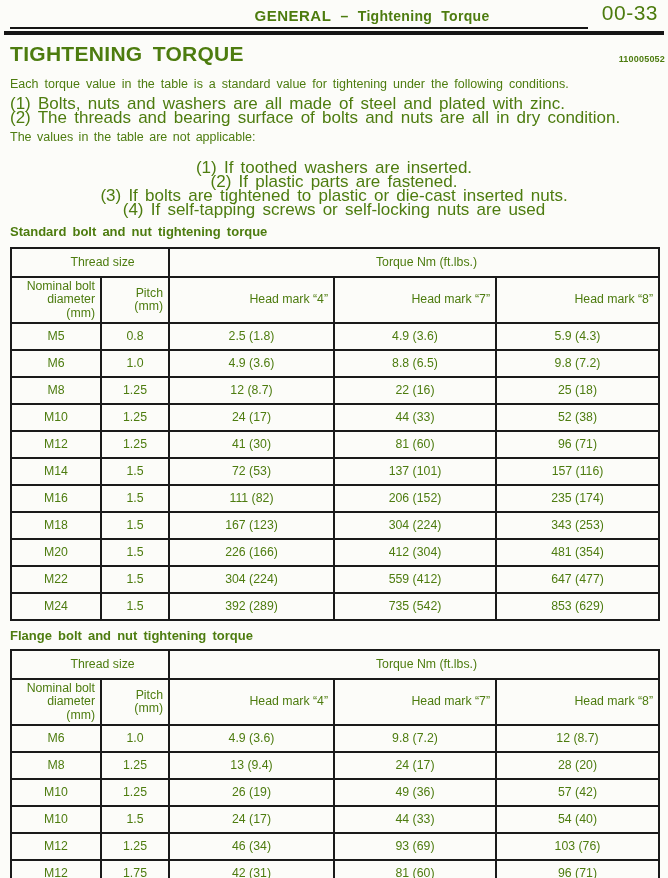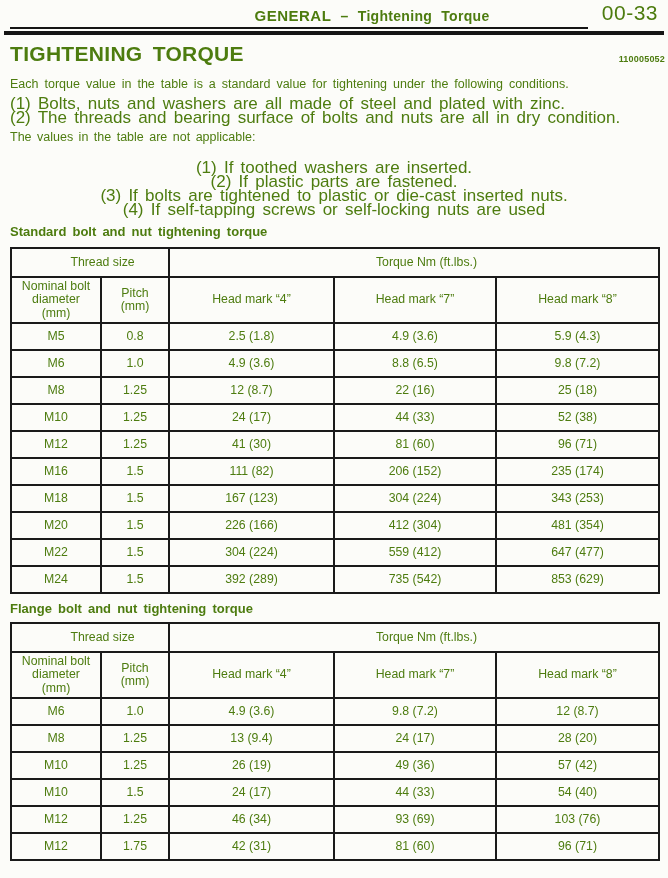--- a/index.html
+++ b/index.html
@@ -54,21 +54,21 @@
     width:648px; margin-top:8px;
     border:2px solid #1a1a1a;
   }
   table.torque th, table.torque td {
     border:2px solid #1a1a1a;
     font-weight:normal; text-align:center; vertical-align:middle;
     font-size:12.3px; line-height:13.5px; padding:0 5px;
     overflow:hidden;
   }
   tr.gh th { height:27px;padding-left:30px; }
-  tr.ch th { height:44px; }
+  tr.ch th { height:44px;text-align:right; }
   table.torque tbody td { height:25px; }
   table.torque.flange { margin-top:6px; }
 </style>
 </head>
 <body>
 
 <div class="page">
 
   <div class="pg-header">
     <div class="hdr-center">
@@ -153,20 +153,27 @@
           <td>52 (38)</td>
         </tr>
         <tr>
           <td>M12</td>
           <td>1.25</td>
           <td>41 (30)</td>
           <td>81 (60)</td>
           <td>96 (71)</td>
         </tr>
         <tr>
+          <td>M14</td>
+          <td>1.5</td>
+          <td>72 (53)</td>
+          <td>137 (101)</td>
+          <td>157 (116)</td>
+        </tr>
+        <tr>
           <td>M16</td>
           <td>1.5</td>
           <td>111 (82)</td>
           <td>206 (152)</td>
           <td>235 (174)</td>
         </tr>
         <tr>
           <td>M18</td>
           <td>1.5</td>
           <td>167 (123)</td>

